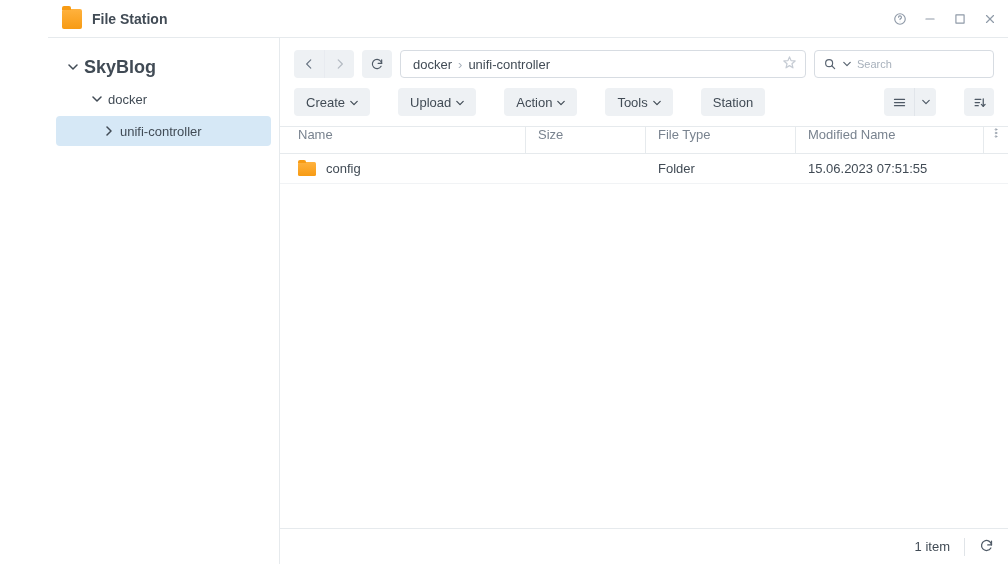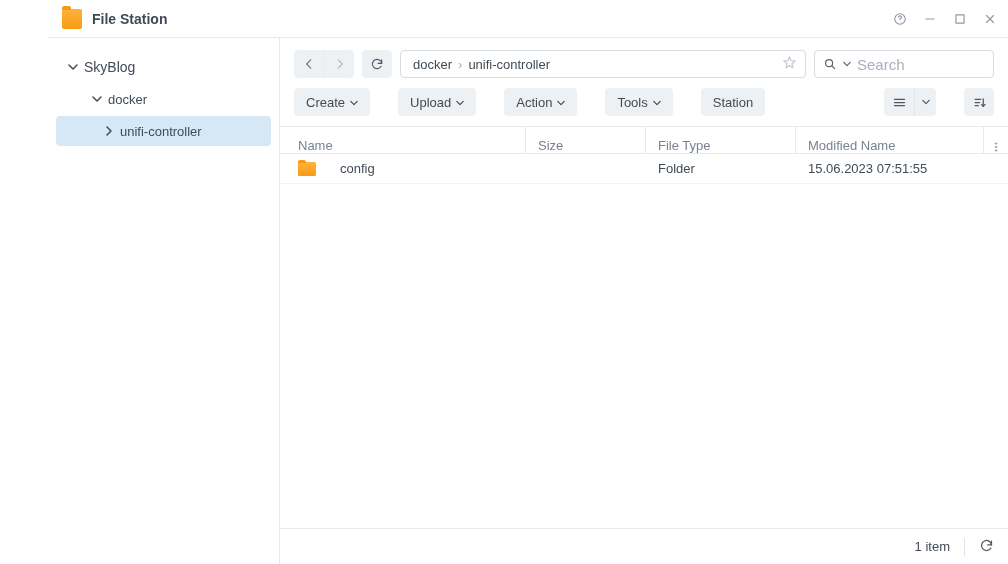--- a/index.html
+++ b/index.html
@@ -66,21 +66,21 @@
     padding-top: 14px;
     overflow-y: auto;
   }
   .tree-item {
     display: flex; align-items: center;
     height: 30px;
     cursor: pointer;
     color: #414b55;
     border-radius: 4px;
   }
-  .tree-item.level-0 { padding-left: 20px; font-weight: 400; font-size: 14px; }
+  .tree-item.level-0 { padding-left: 20px; font-weight: 700; font-size: 18px; }
   .tree-item.level-1 { padding-left: 36px; margin: 2px 8px; }
   .tree-item.level-2 { padding-left: 48px; margin: 2px 8px; }
   .tree-item.selected { background: #d6e8f6; }
   .caret {
     width: 10px; height: 10px;
     margin-right: 6px;
     flex-shrink: 0;
   }
   .caret svg { width: 10px; height: 10px; display:block; }
 
@@ -137,21 +137,21 @@
   .search-bar {
     width: 180px; height: 28px;
     border: 1px solid #d7dce2;
     border-radius: 4px;
     display:flex; align-items:center;
     padding: 0 8px;
     gap: 6px;
   }
   .search-bar input {
     border:none; outline:none; width:100%;
-    font-size: 15px; color:#be185d; background:transparent;
+    font-size: 11px; color:#be185d; background:transparent;
   }
   .search-bar input::placeholder { color: #a7b0bb; }
   .search-ico { display:flex; align-items:center; color:#5a6572; }
 
   .toolbar-row2 {
     display: flex;
     align-items: center;
     padding: 4px 14px 10px 14px;
     gap: 28px;
   }
@@ -182,30 +182,30 @@
     border-top: 1px solid #e6eaed;
     border-bottom: 1px solid #e6eaed;
     color: #79838f;
     font-size: 13px;
   }
   .col-name { flex: 0 0 246px; padding-left: 18px; }
   .col-size { flex: 0 0 120px; padding-left: 12px; }
   .col-type { flex: 0 0 150px; padding-left: 12px; }
   .col-date { flex: 1; padding-left: 12px; }
   .col-menu { flex: 0 0 24px; display:flex; justify-content:center; color:#9aa3ae; cursor:pointer; }
-  .table-header > div { border-right: 1px solid #e6eaed; height:100%; display:flex; align-items:flex-end; }
+  .table-header > div { border-right: 1px solid #e6eaed; height:100%; display:flex; align-items:flex-start; }
   .table-header .col-menu { border-right:none; }
 
   .table-body { flex:1; overflow-y:auto; }
   .row {
     display:flex; align-items:center; height: 30px;
     border-bottom: 1px solid #f1f3f5;
     color:#414b55;
   }
-  .row .col-name { display:flex; align-items:center; gap:24px; }
+  .row .col-name { display:flex; align-items:center; gap:10px; }
   .row .folder-mini { width:18px; height:14px; position:relative; }
   .row .folder-mini .folder-shape { border-radius:1.5px; }
   .row .folder-mini .folder-shape::before { top:-2px; height:3px; }
 
   .status-bar {
     height: 36px;
     border-top: 1px solid #e6eaed;
     display:flex; align-items:center; justify-content:flex-end;
     padding: 0 14px; gap: 14px;
     color:#414b55;

